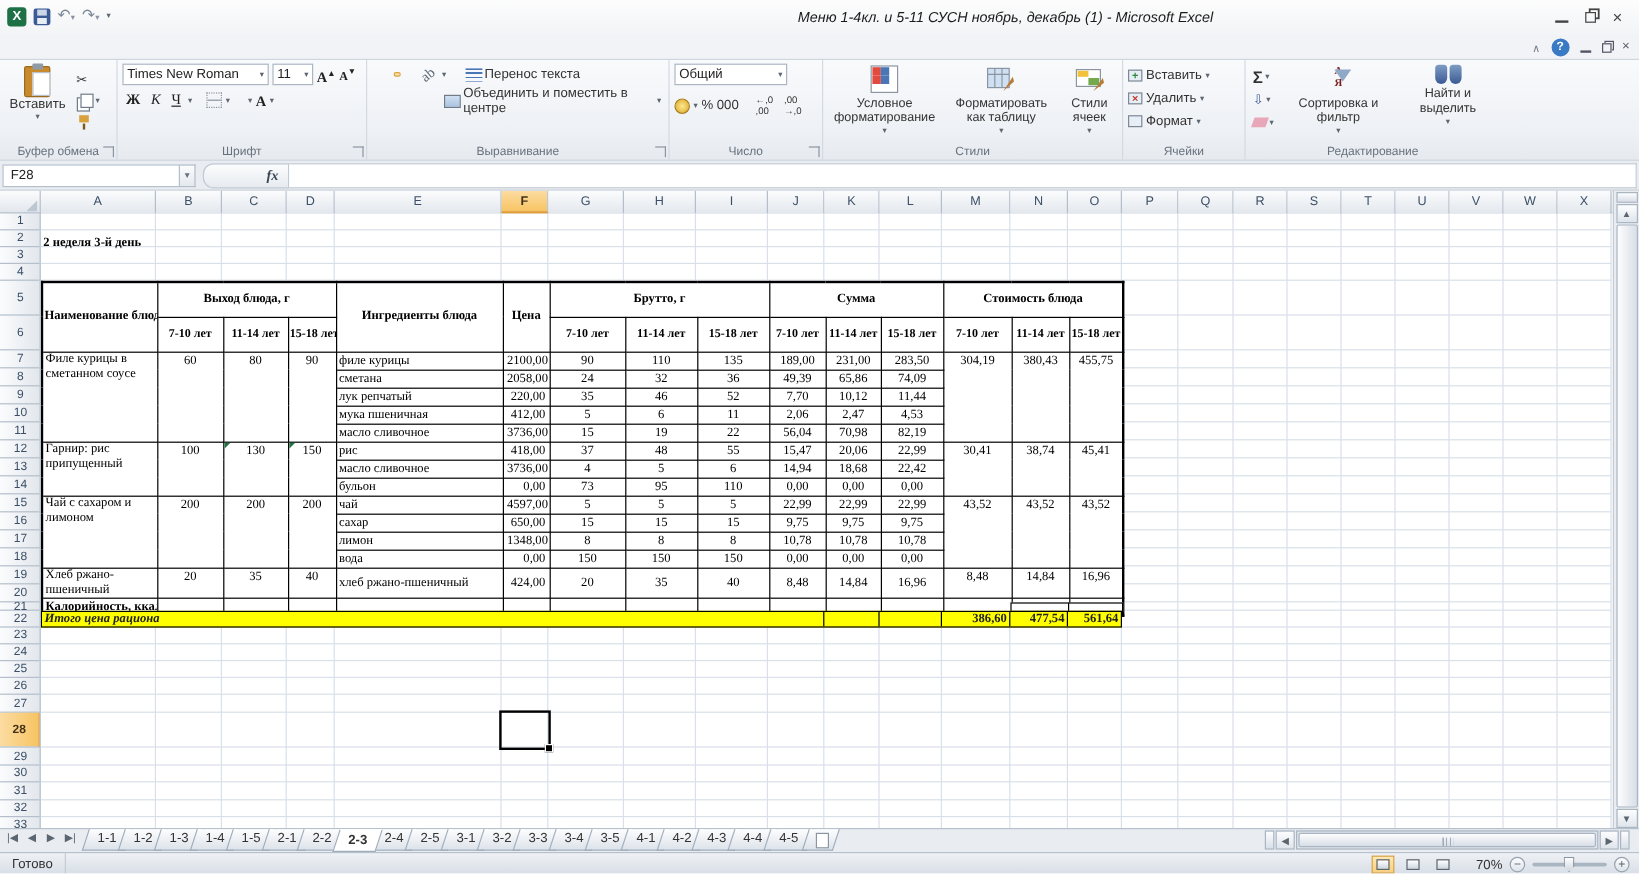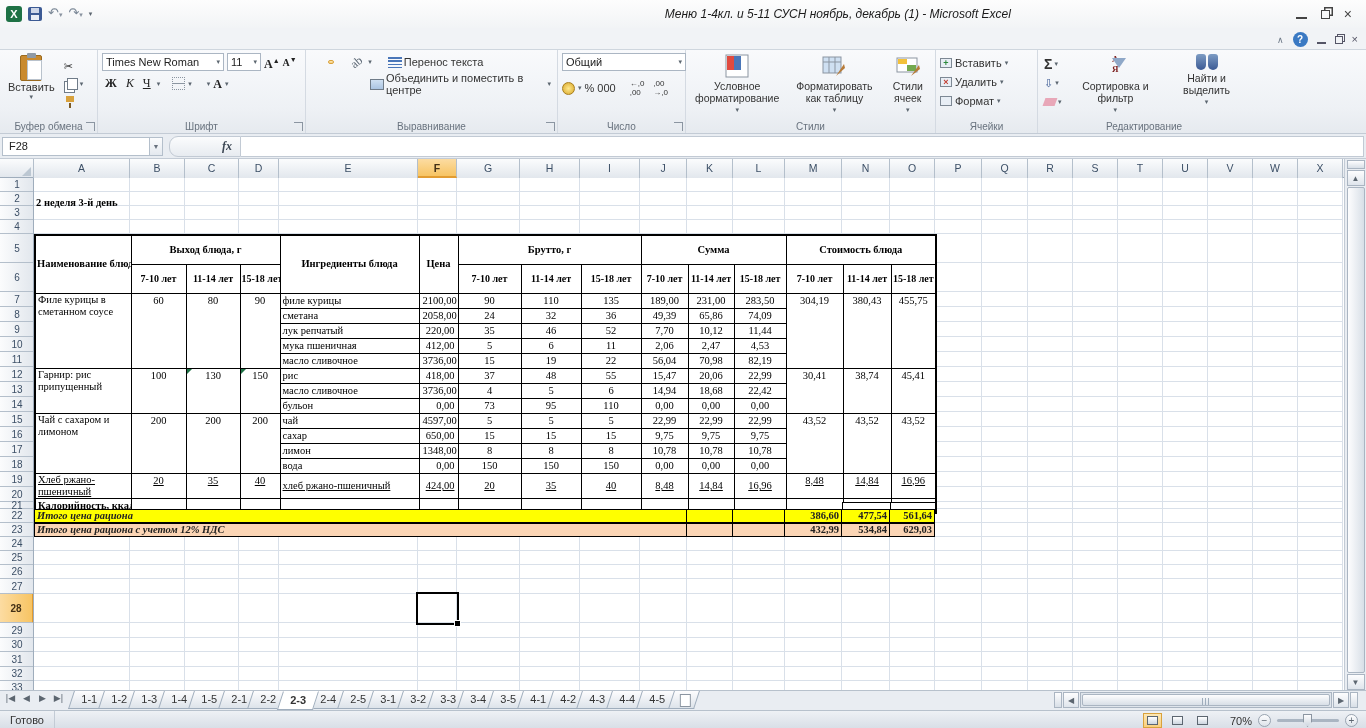--- a/index.html
+++ b/index.html
@@ -271,21 +271,21 @@
           <span class="ic-merge"></span>
           <span class="smalltext">Объединить и поместить в центре</span>
           <span class="dd">▾</span>
         </span>
     </div>
     <div class="rcap">Выравнивание</div>
     <span class="launcher"></span>
   </div>
 
   <div class="rgroup" style="width:128px;">
-    <div class="combo" style="width:124px; margin-bottom:6px;">
+    <div class="combo" style="width:94px; margin-bottom:6px;">
         <span>Общий</span>
         <span class="dd">▾</span>
       </div>
     <div class="fontrow">
       <span class="ic-coin"></span>
         <span class="dd">▾</span>
       <span class="smalltext">%</span>
       <span class="smalltext">000</span>
       <span style="width:5px;"></span>
       <span class="decbtn">←,0<br>,00</span>
@@ -697,21 +697,21 @@
           <tr style="height: 15px;">
             <td class="ing">вода</td>
             <td class="pr">0,00</td>
             <td class="num">150</td>
             <td class="num">150</td>
             <td class="num">150</td>
             <td class="num">0,00</td>
             <td class="num">0,00</td>
             <td class="num">0,00</td>
           </tr>
-          <tr style="height: 15px; text-decoration: underline;">
+          <tr style="height: 15px;">
             <td class="name" rowspan="1">Хлеб ржано-пшеничный</td>
             <td class="out" rowspan="1">20</td>
             <td class="out" rowspan="1">35</td>
             <td class="out" rowspan="1">40</td>
             <td class="ing">хлеб ржано-пшеничный</td>
             <td class="pr">424,00</td>
             <td class="num">20</td>
             <td class="num">35</td>
             <td class="num">40</td>
             <td class="num">8,48</td>
@@ -744,28 +744,20 @@
     <div class="stub" style="left:808px; top:324px; width:49px; height:8px;"></div>
     <div class="stub" style="left:856px; top:324px; width:46px; height:8px;"></div>
 
     <div class="totrow" id="total-row-1" style="top: 331px; background: rgb(255, 255, 0);">
         <div class="lbl">Итого цена рациона</div>
         <div class="tc" style="width: 46px;"></div>
         <div class="tc" style="width: 52px;"></div>
         <div class="tc" style="width: 57px;">386,60</div>
         <div class="tc" style="width: 48px;">477,54</div>
         <div class="tc" style="width: 45px;">561,64</div>
-      </div>
-    <div class="totrow" id="total-row-2" style="top: 345px; background: rgb(251, 213, 181);">
-        <div class="lbl">Итого цена рациона с учетом 12% НДС</div>
-        <div class="tc" style="width: 46px;"></div>
-        <div class="tc" style="width: 52px;"></div>
-        <div class="tc" style="width: 57px;">432,99</div>
-        <div class="tc" style="width: 48px;">534,84</div>
-        <div class="tc" style="width: 45px;">629,03</div>
       </div>
 
     <div class="cursor"></div>
   </div>
 </div>
 
 <div class="vscroll">
   <div class="vs-split"></div>
   <div class="sarrow">▲</div>
   <div class="vthumb"></div>

